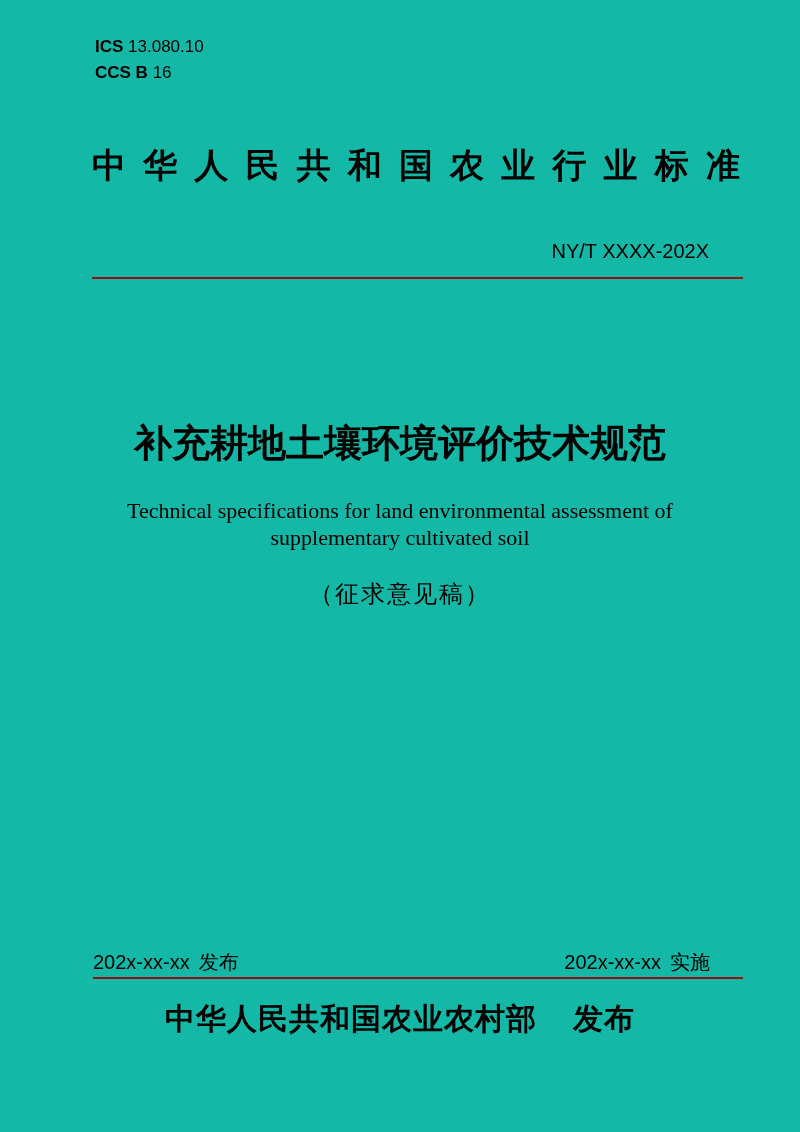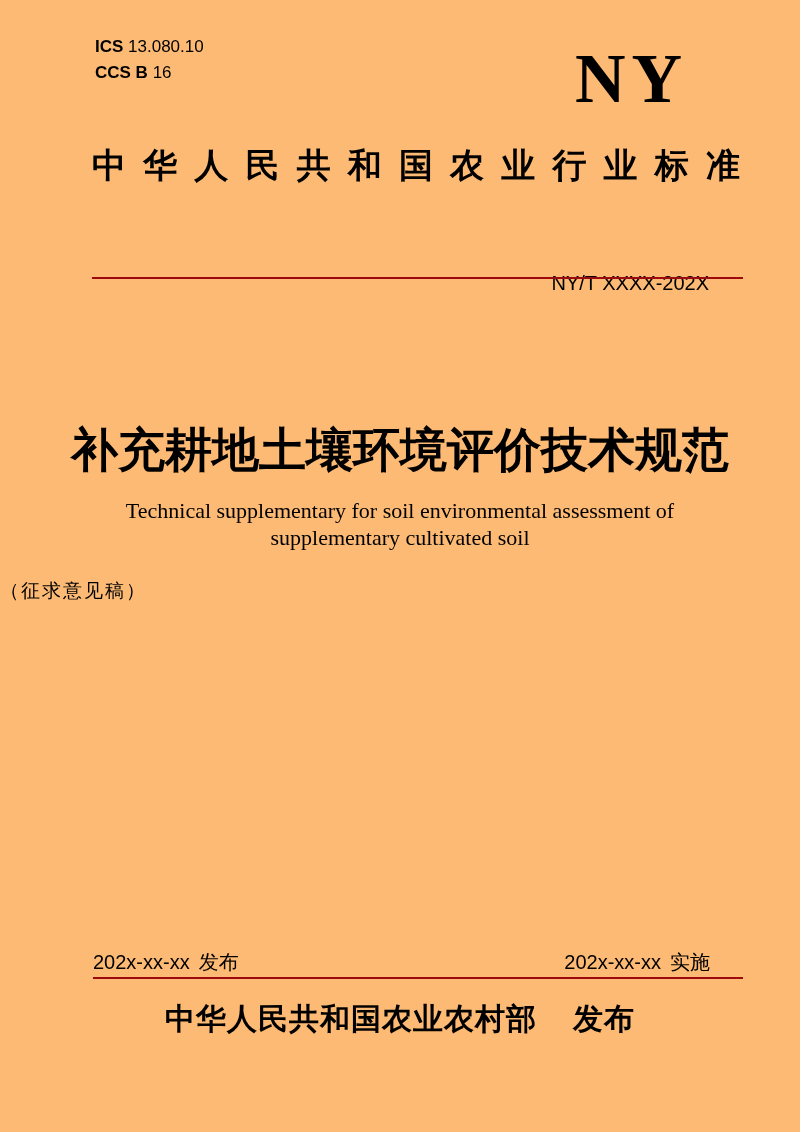--- a/index.html
+++ b/index.html
@@ -4,21 +4,21 @@
 <style>
   html, body {
     margin: 0;
     padding: 0;
     background: #ffffff;
   }
   .page {
     position: relative;
     width: 800px;
     height: 1132px;
-    background: #fdba74;
+    background: #14b8a6;
     overflow: hidden;
     font-family: "Liberation Sans", sans-serif;
     color: #000000;
   }
 
   
   .ics-block {
     position: absolute;
     left: 95px;
     top: 34px;
@@ -57,21 +57,20 @@
   }
 
   
   .standard-number {
     position: absolute;
     top: 240px;
     right: 91px;
     font-size: 20px;
     line-height: 1.15;
     white-space: nowrap;
-    margin-top: 32px;
   }
 
   .red-rule {
     position: absolute;
     height: 2px;
     background: #9b0b0e;
   }
   .red-rule-top {
     left: 92px;
     top: 277px;
@@ -83,42 +82,42 @@
     width: 650px;
   }
 
   
   .doc-title-zh {
     position: absolute;
     top: 419px;
     left: 0;
     width: 100%;
     text-align: center;
-    font-size: 47px;
+    font-size: 38px;
     font-weight: bold;
     line-height: 1.3;
   }
   .doc-title-en {
     position: absolute;
     top: 497px;
     left: 0;
     width: 100%;
     text-align: center;
     font-family: "Liberation Serif", serif;
     font-size: 22px;
     line-height: 27px;
   }
   .draft-note {
     position: absolute;
     top: 578px;
     left: 0;
     width: 100%;
-    text-align: left;
+    text-align: center;
     font-family: "Liberation Serif", serif;
-    font-size: 19px;
+    font-size: 24px;
     letter-spacing: 2px;
   }
 
   
   .dates-row {
     position: absolute;
     left: 93px;
     top: 950px;
     width: 617px;
     display: flex;
@@ -154,21 +153,20 @@
     <div class="ics-line">
       <span class="ics-label">ICS</span>
       <span class="ics-code">13.080.10</span>
     </div>
     <div class="ics-line">
       <span class="ics-label">CCS B</span>
       <span class="ics-code">16</span>
     </div>
   </div>
 
-  <div class="ny-logo">NY</div>
 
   <div class="standard-type-row">
       <span>中</span>
       <span>华</span>
       <span>人</span>
       <span>民</span>
       <span>共</span>
       <span>和</span>
       <span>国</span>
       <span>农</span>
@@ -179,21 +177,21 @@
       <span>准</span>
     </div>
 
   <div class="standard-number">NY/T XXXX-202X</div>
 
   <div class="red-rule red-rule-top"></div>
 
   <div class="doc-title-zh">补充耕地土壤环境评价技术规范</div>
 
   <div class="doc-title-en">
-    <div>Technical supplementary for soil environmental assessment of</div>
+    <div>Technical specifications for land environmental assessment of</div>
     <div>supplementary cultivated soil</div>
   </div>
 
   <div class="draft-note">（征求意见稿）</div>
 
   <div class="dates-row">
     <div class="date-group">
       <span>202x-xx-xx</span><span class="date-label">发布</span>
     </div>
     <div class="date-group">

